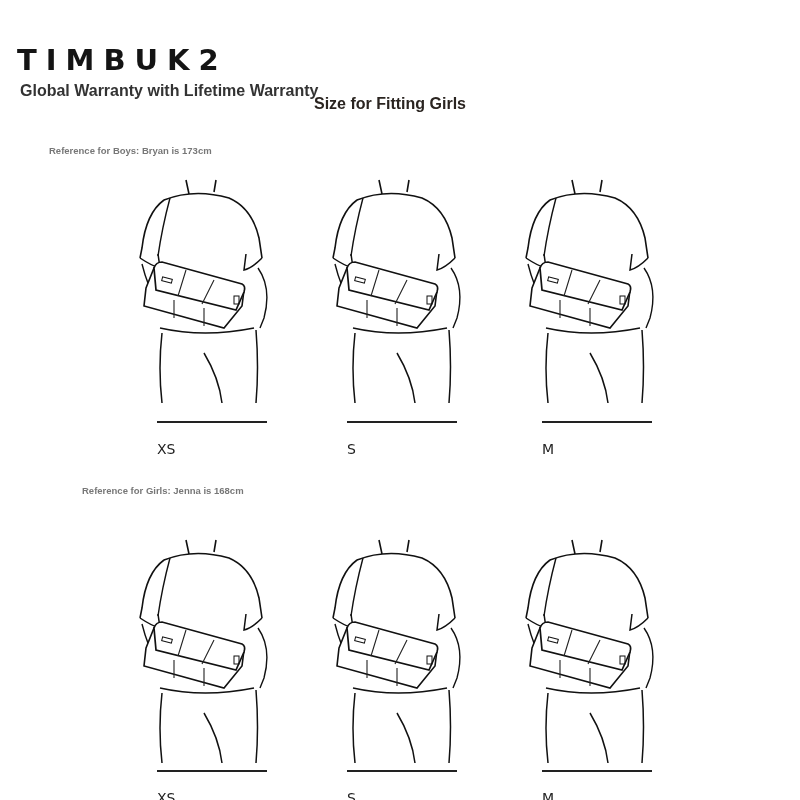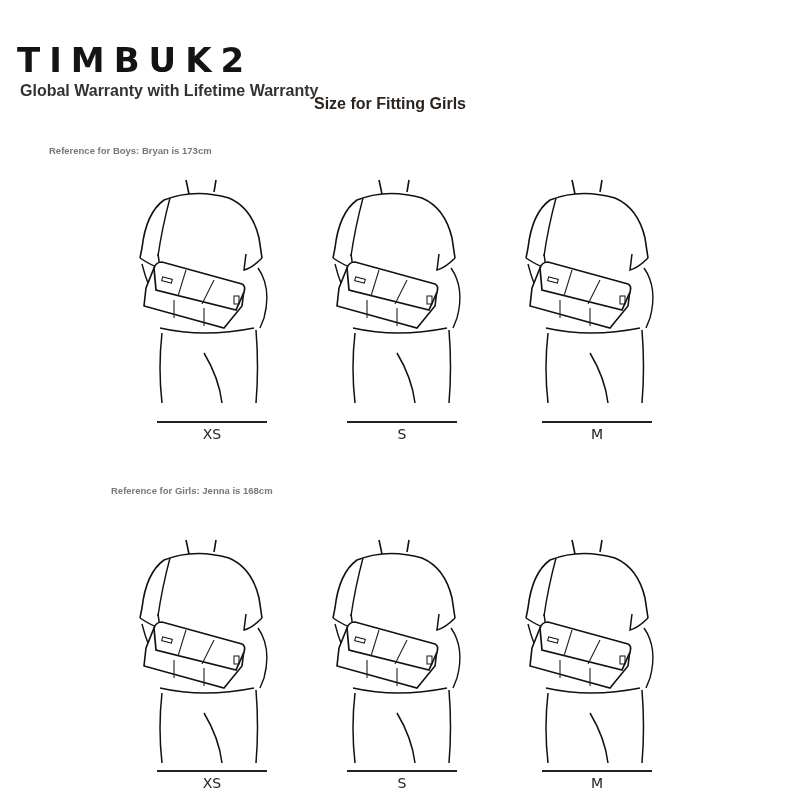--- a/index.html
+++ b/index.html
@@ -1,25 +1,25 @@
 <!DOCTYPE html>
 <html><head>
 <meta charset="utf-8">
 <style>
   html,body{margin:0;padding:0;background:#fff;}
   body{width:800px;height:800px;position:relative;overflow:hidden;font-family:"Liberation Sans",sans-serif;color:#111;}
   .abs{position:absolute;}
-  .logo{left:17px;top:40px;font-family:"DejaVu Sans",sans-serif;font-weight:bold;font-size:34px;letter-spacing:9px;color:#141414;line-height:40px;}
+  .logo{left:17px;top:40px;font-family:"DejaVu Sans",sans-serif;font-weight:bold;font-size:29px;letter-spacing:9px;color:#141414;line-height:40px;}
   .tagline{left:20px;top:82px;font-size:16px;font-weight:bold;color:#333;}
   .title{left:314px;top:95px;font-size:16px;font-weight:bold;color:#2a2420;}
   .ref{font-size:9.5px;font-weight:bold;color:#777;text-align:right;}
   .ref.boys{left:49px;top:145px;}
-  .ref.girls{left:63px;top:485px;padding-left:48px;}
+  .ref.girls{left:34px;top:485px;padding-left:48px;}
   .size-line{height:1.6px;background:#222;}
-  .size-label{font-family:"DejaVu Sans",sans-serif;font-size:14px;color:#222;text-align:center;width:110px;}
+  .size-label{font-family:"DejaVu Sans",sans-serif;font-size:14px;color:#222;width:110px;margin-top:15px;}
   svg{overflow:visible;}
 </style>
 </head>
 <body>
 
 <div class="abs logo">TIMBUK2</div>
 <div class="abs tagline">Global Warranty with Lifetime Warranty</div>
 <div class="abs title">Size for Fitting Girls</div>
 
 <div class="abs ref boys">Reference for Boys: Bryan is 173cm</div>

